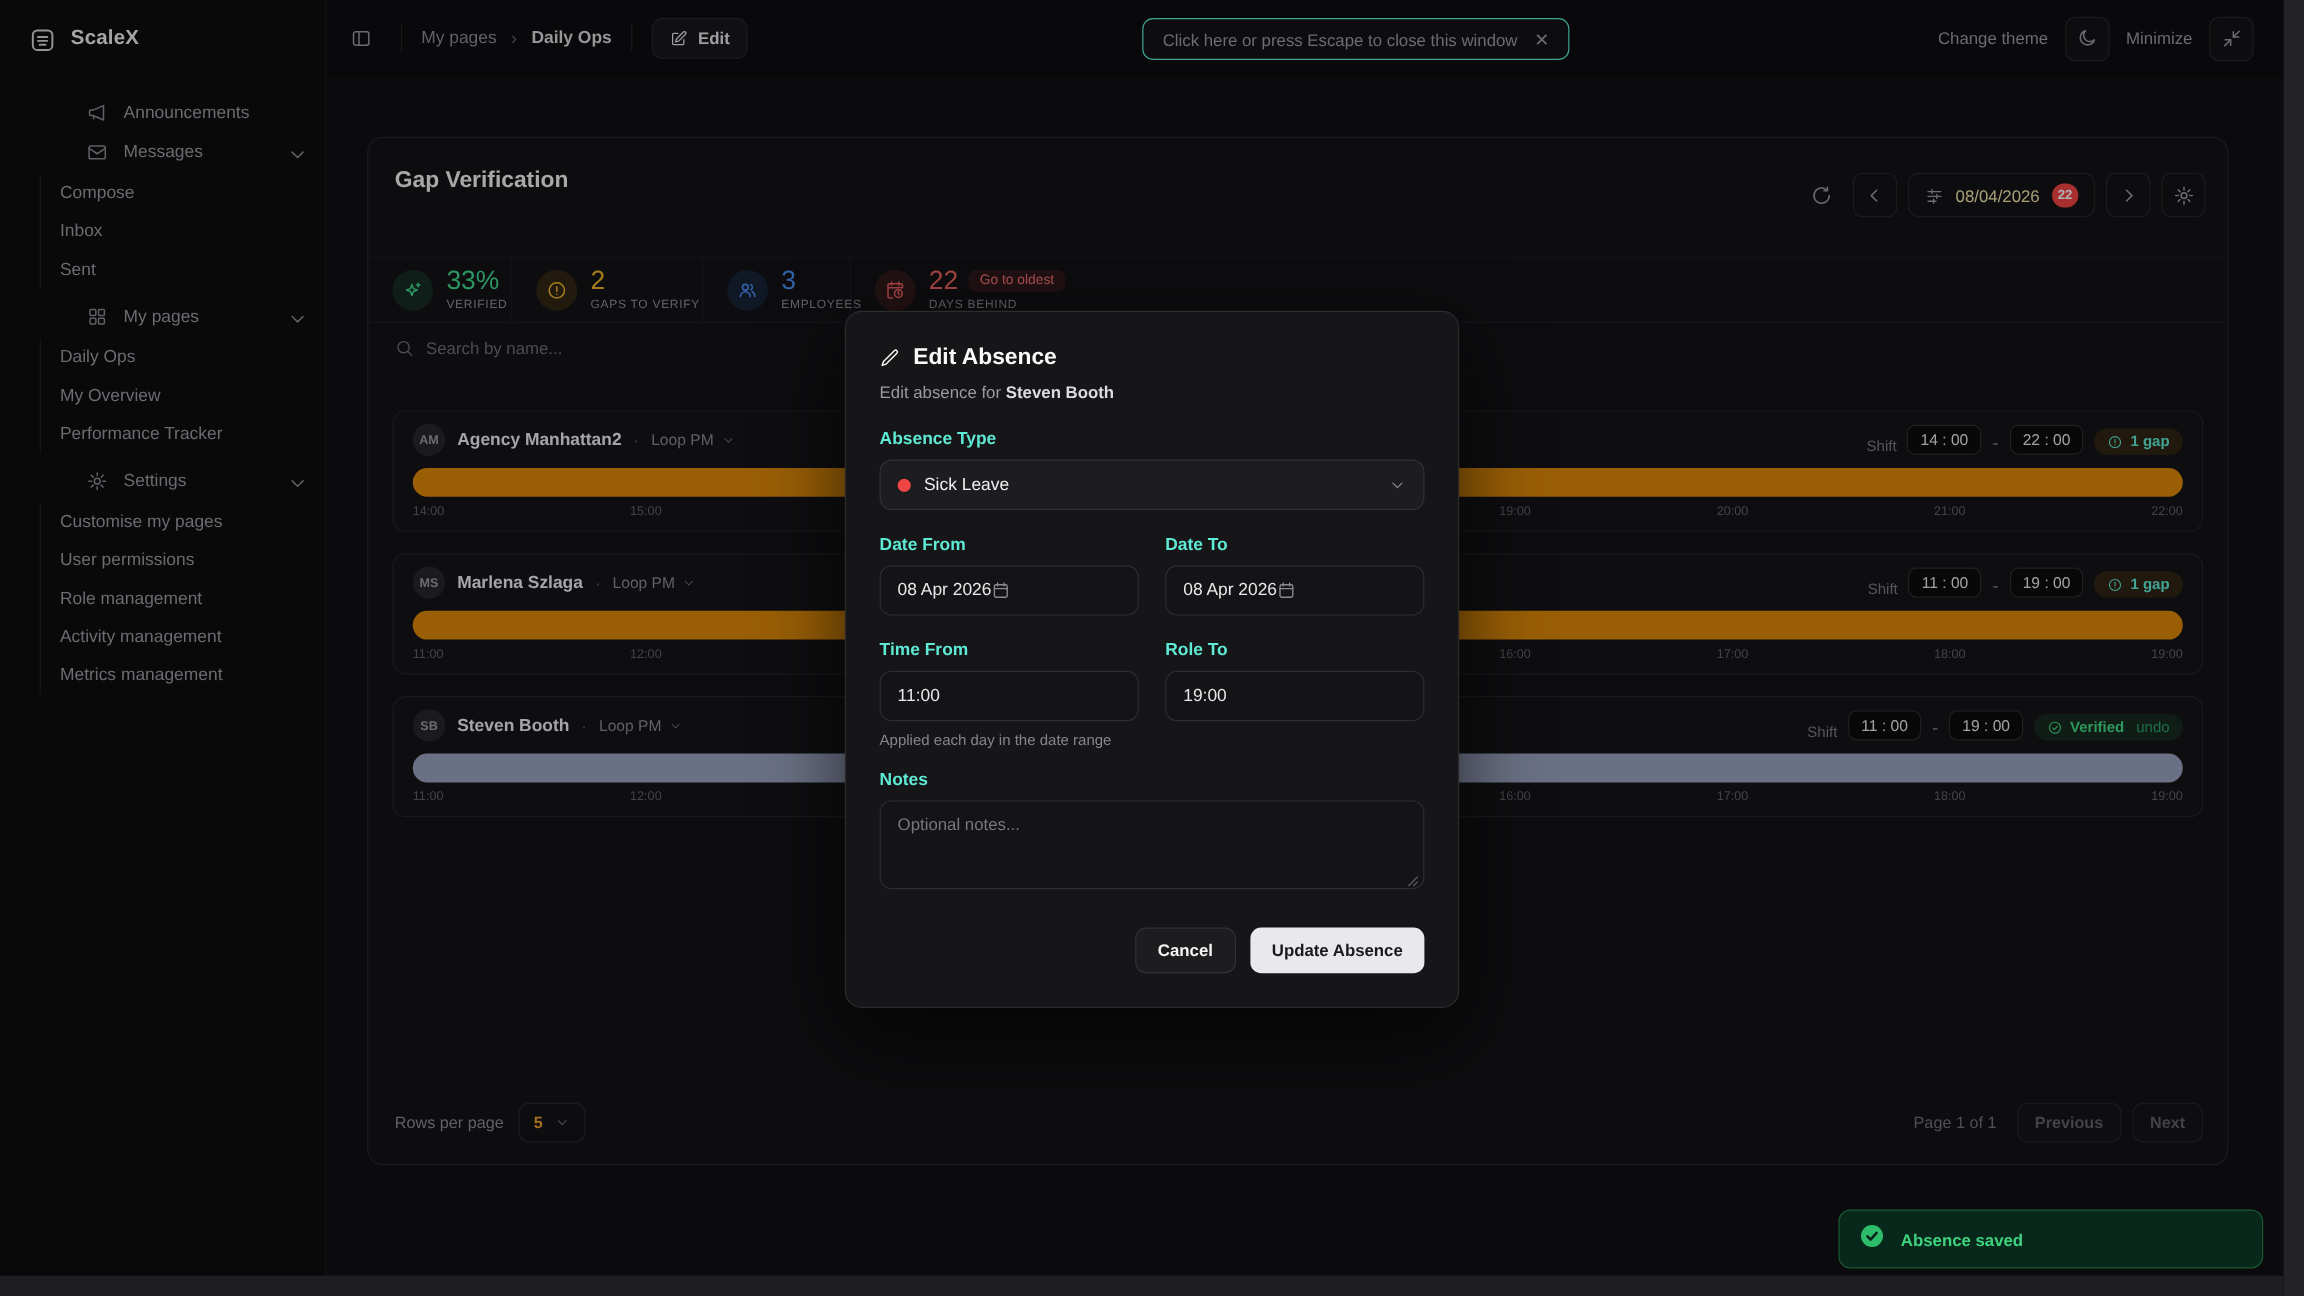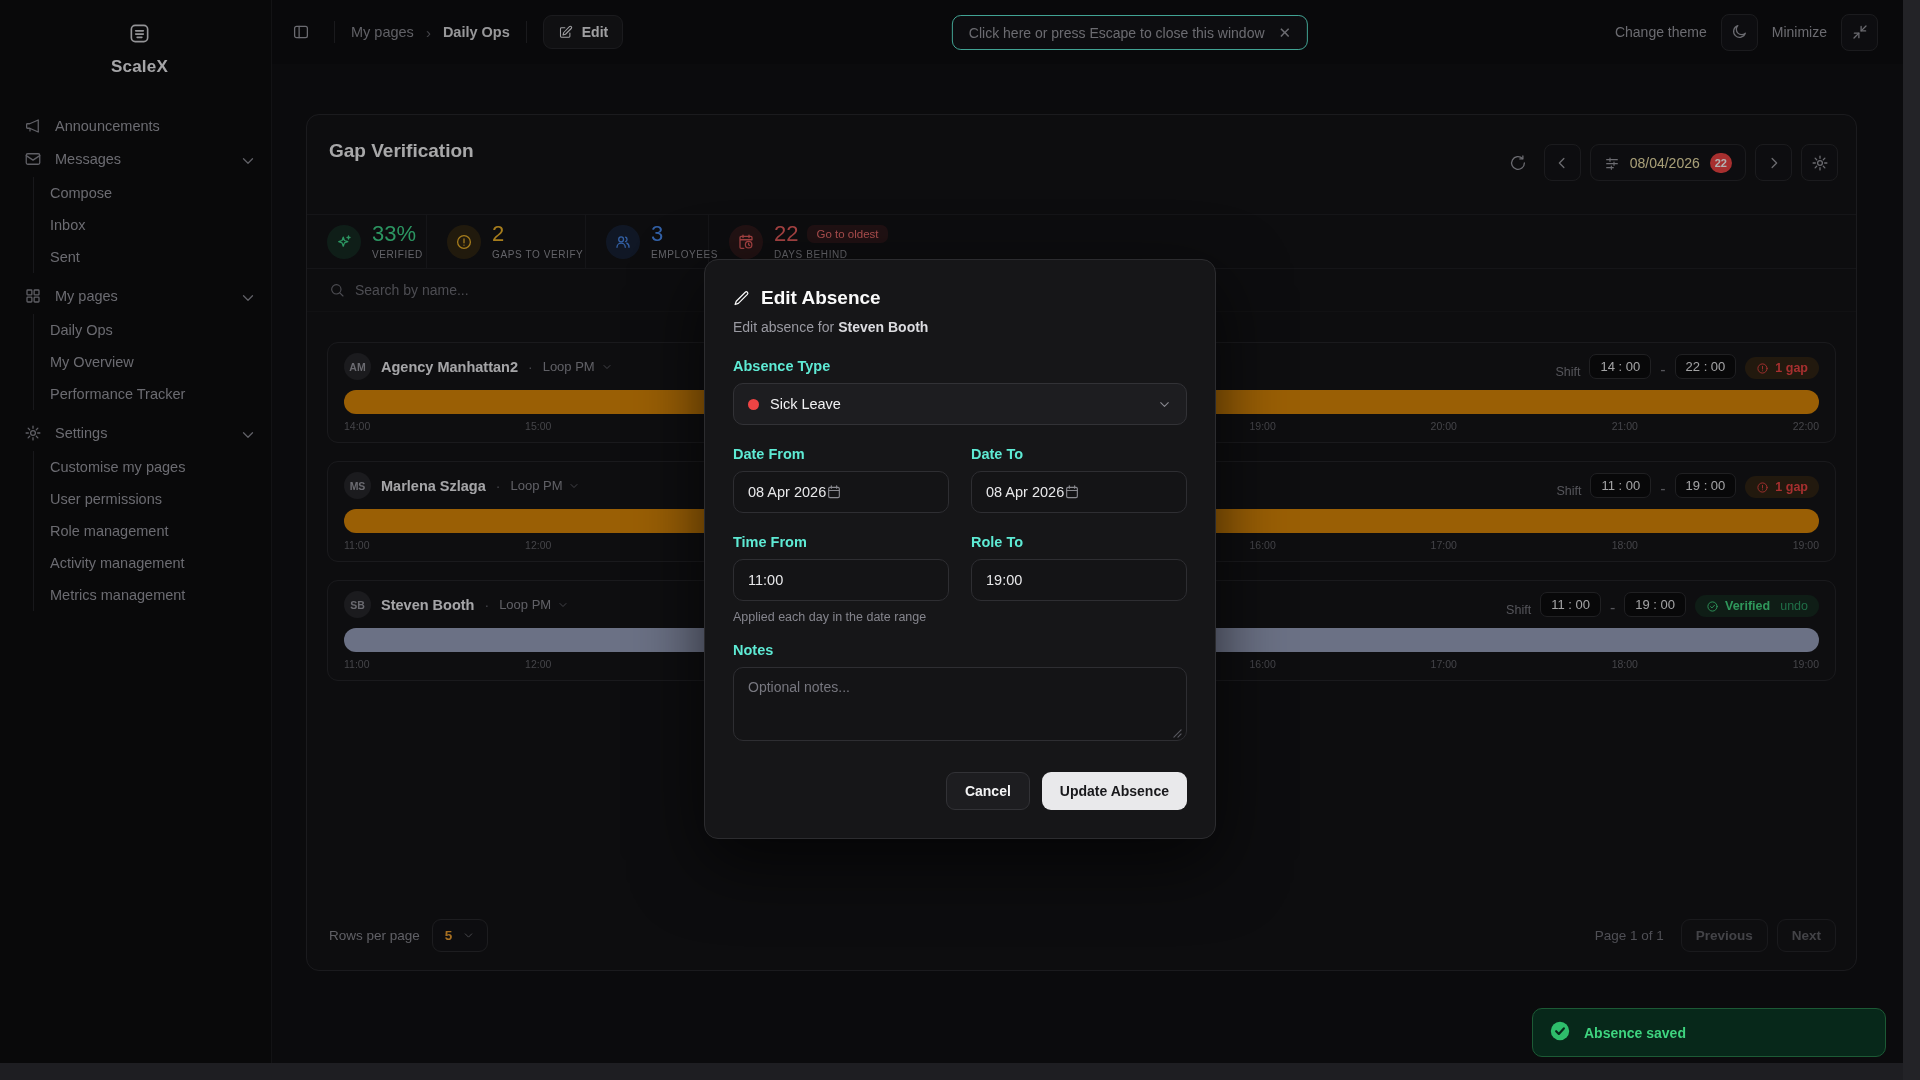--- a/index.html
+++ b/index.html
@@ -4,25 +4,25 @@
 <style>
   * { margin:0; padding:0; box-sizing:border-box; }
   html,body { background:#000; }
   body { font-family:"Liberation Sans","DejaVu Sans",sans-serif; }
   .screen { position:relative; width:1920px; height:1080px; background:#101013; overflow:hidden; color:#d4d4d8; }
 
   svg.ic { display:block; stroke:currentColor; fill:none; stroke-width:1.7; stroke-linecap:round; stroke-linejoin:round; }
 
   
   .sidebar { position:absolute; left:0; top:0; width:272px; height:1080px; background:#0d0d0f; border-right:1px solid #1c1c1f; z-index:1; }
-  .logo-row { display:flex; align-items:center; gap:12px; padding:22px 0 20px 8px; color:#ececf0;flex-direction:column; }
+  .logo-row { display:flex; align-items:flex-start; gap:12px; padding:22px 0 20px 24px; color:#ececf0; }
   .logo-row .ic { width:23px; height:23px; color:#d4d4d8; }
   .logo-text { font-size:17px; font-weight:bold; letter-spacing:.2px; }
   .nav { padding-top:12px; }
-  .nav-item { display:flex; align-items:center; gap:13px; height:33px; padding:0 18px 0 24px; color:#9a9aa2; font-size:14.5px; cursor:pointer; }
+  .nav-item { display:flex; align-items:center; gap:13px; height:33px; padding:0 18px 0 24px; color:#9a9aa2; font-size:14.5px; cursor:pointer;margin-left:48px; }
   .nav-item .ic { width:18px; height:18px; color:#8a8a92; flex:0 0 auto; }
   .nav-item .chev { margin-left:auto; width:14px; height:14px; color:#6a6a72; }
   .sub-list { position:relative; margin:2px 0 6px 33px; padding-left:0; border-left:1px solid #232327; }
   .sub-item { display:flex; align-items:center; height:32px; padding-left:16px; color:#9a9aa2; font-size:14.5px; cursor:pointer; }
 
   
   .main { position:absolute; left:272px; top:0; right:0; height:1080px; }
   .topbar { position:relative; display:flex; align-items:center; height:64px; padding:0 42px 0 12px; background:#0e0e10; }
   .icon-btn { display:flex; align-items:center; justify-content:center; width:34px; height:34px; border-radius:8px; color:#9a9aa2; cursor:pointer; }
   .icon-btn .ic { width:18px; height:18px; }
@@ -72,21 +72,21 @@
   .emp-name { color:#ececf0; font-size:14.5px; font-weight:600; }
   .emp-dot { color:#62626a; font-size:14px; }
   .emp-sched { display:flex; align-items:center; gap:6px; color:#8a8a92; font-size:13px; cursor:pointer; }
   .emp-sched .ic { width:12px; height:12px; color:#6a6a72; }
   .emp-right { margin-left:auto; display:flex; align-items:flex-end; gap:9px; }
   .shift-label { color:#7a7a82; font-size:12.5px; }
   .time-box { padding:4px 10px; border:1px solid #2e2e32; border-radius:7px; background:#0c0c0e; color:#e8e8ea; font-size:13px; cursor:text; }
   .shift-dash { color:#7a7a82; }
   .pill { display:flex; align-items:center; gap:6px; padding:4px 11px; border-radius:999px; font-size:12.5px; font-weight:600; }
   .pill .ic { width:13px; height:13px; }
-  .pill-gap { background:rgba(221,136,8,.14); color:#ef4444; }
+  .pill-gap { background:rgba(221,136,8,.14); color:#5eead4; }
   .pill-verified { background:rgba(34,197,94,.12); color:#44d983; }
   .undo-link { color:#2e9e66; font-weight:400; margin-left:4px; cursor:pointer; }
   .emp-bar { margin-top:10px; height:24px; border-radius:12px; }
   .emp-ticks { position:relative; margin-top:6px; height:14px; }
   .emp-ticks span { position:absolute; top:0; font-size:10.5px; color:#626268; white-space:nowrap; }
 
   .card-footer { position:absolute; left:0; right:0; bottom:0; height:64px; display:flex; align-items:center; padding:0 20px 6px 22px; }
   .rpp-label { color:#8a8a92; font-size:13.5px; margin-right:12px; }
   .rpp-select { display:flex; align-items:center; gap:10px; height:33px; padding:0 12px; border:1px solid #2a2a2e; border-radius:9px; background:#141417; font-size:13.5px; font-weight:600; cursor:pointer; }
   .rpp-select .ic { width:13px; height:13px; color:#6e6e76; }

